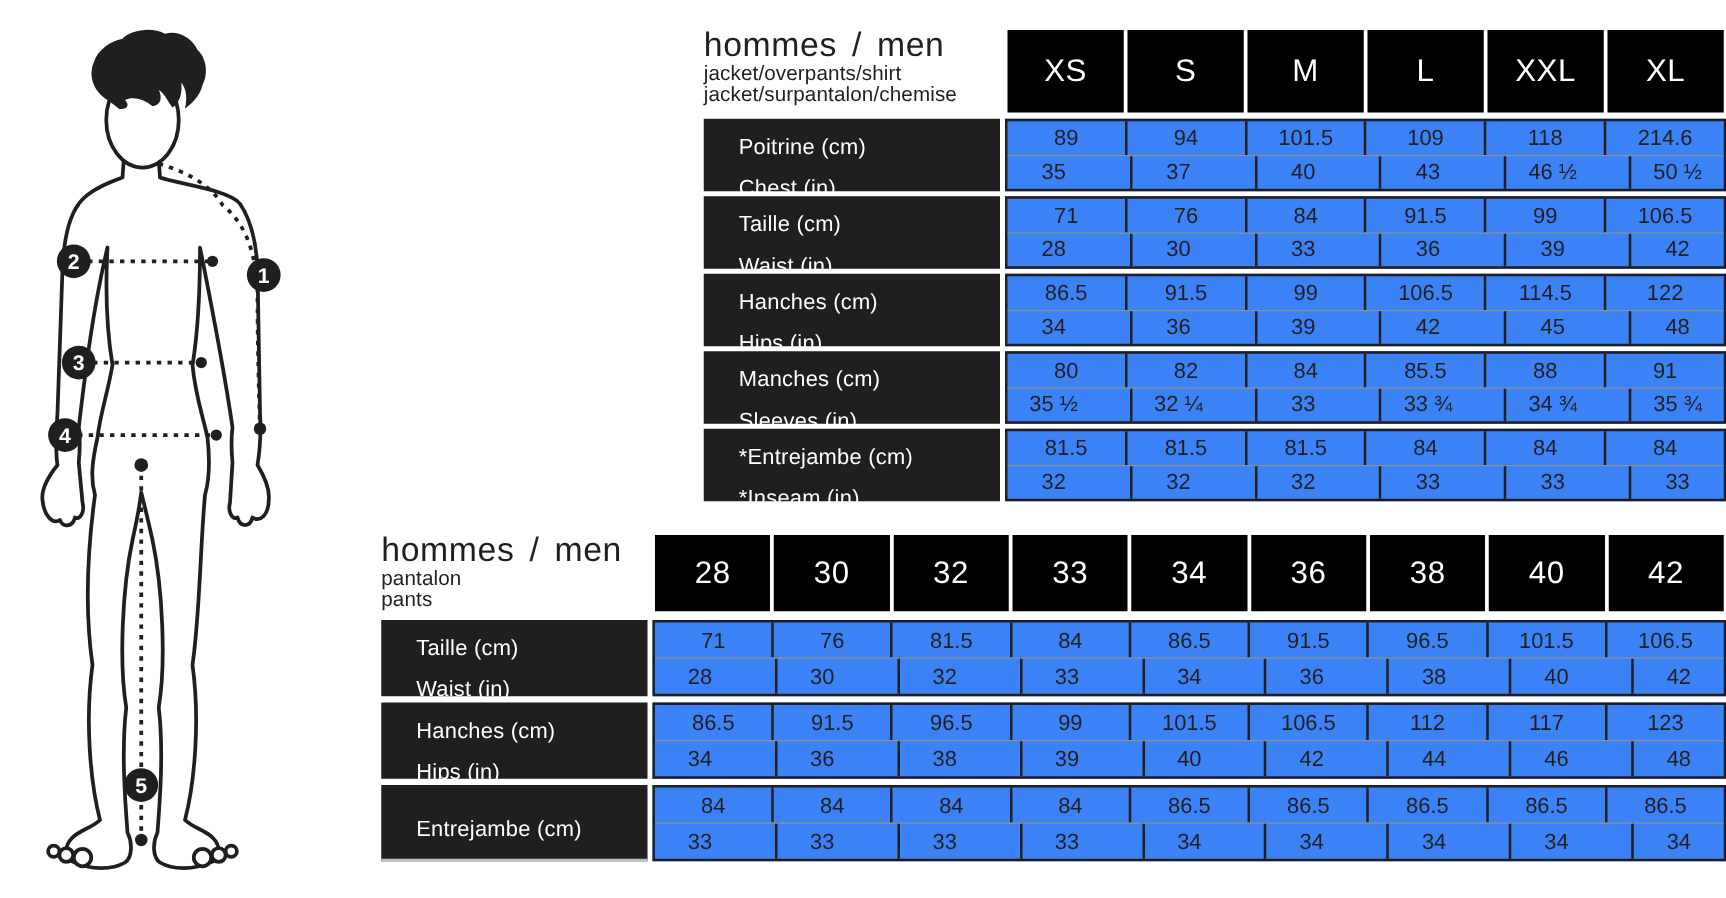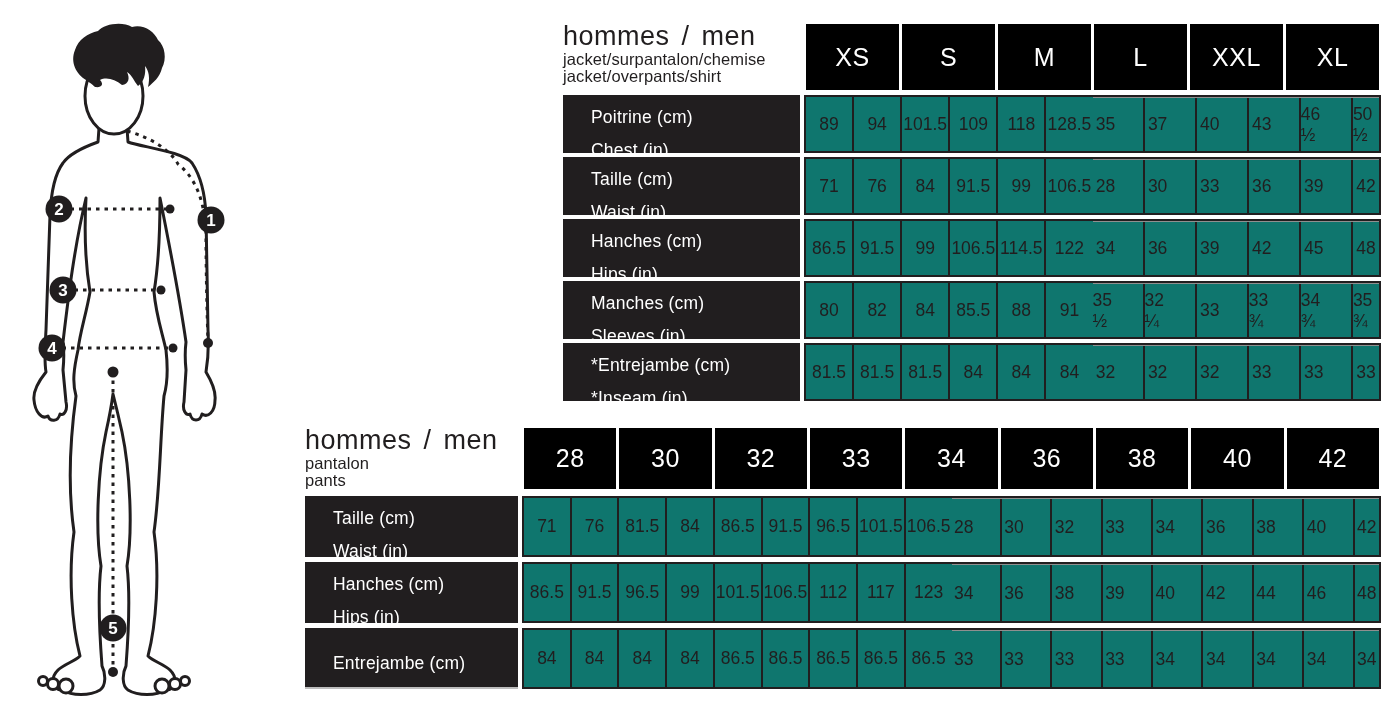--- a/index.html
+++ b/index.html
@@ -24,21 +24,21 @@
   .hcell{flex:1;background:#000000;color:#ffffff;display:flex;align-items:center;justify-content:center;
          font-size:25px;letter-spacing:0.5px;}
   .hcell + .hcell{margin-left:3px;}
 
   .group{display:flex;height:58px;margin-bottom:4px;}
   .table-bottom .group{height:61px;margin-bottom:5px;}
   .glabel{width:var(--labelw);margin-right:4px;background:#211e1f;color:#ffffff;
           display:flex;flex-direction:column;}
   .glrow{flex:1;display:flex;align-items:center;padding-left:28px;font-size:17.5px;letter-spacing:0.2px;margin-top:12px;}
   .glsep{height:2px;background:#bdbdbd;}
-  .gdata{flex:1;border:2.5px solid #211e1f;display:flex;flex-direction:row;background:#0f766e;}
+  .gdata{flex:1;border:2.5px solid #211e1f;display:flex;flex-direction:column;background:#3b82f6;}
   .drow{flex:1;display:flex;}
   .drow.not-first{border-top:1.5px solid #8f8f8f;gap:24px;}
   .dcell{flex:1;display:flex;align-items:center;justify-content:center;font-size:17.5px;}
   .dcell + .dcell{border-left:2.5px solid #211e1f;}
 </style>
 </head>
 <body>
 
 <div id="stage">
 
@@ -163,22 +163,22 @@
         <text x="113" y="634" fill="#ffffff">5</text>
       </g>
     </g>
   </svg>
 
   <div class="sizetable table-top">
     <div class="thead">
       <div class="ttitle">
         <div class="title-main">hommes / men</div>
         <div class="subs">
+            <div class="title-sub">jacket/overpants/shirt</div>
             <div class="title-sub">jacket/surpantalon/chemise</div>
-            <div class="title-sub">jacket/overpants/shirt</div>
           </div>
       </div>
       <div class="hcells">
           <div class="hcell">XS</div>
           <div class="hcell">S</div>
           <div class="hcell">M</div>
           <div class="hcell">L</div>
           <div class="hcell">XXL</div>
           <div class="hcell">XL</div>
         </div>
@@ -190,21 +190,21 @@
             <div class="glsep"></div>
             <div class="glrow">Chest (in)</div>
           </div>
           <div class="gdata">
             <div class="drow">
               <div class="dcell">89</div>
               <div class="dcell">94</div>
               <div class="dcell">101.5</div>
               <div class="dcell">109</div>
               <div class="dcell">118</div>
-              <div class="dcell">128.5</div>
+              <div class="dcell">214.6</div>
             </div>
             <div class="drow not-first">
               <div class="dcell">35</div>
               <div class="dcell">37</div>
               <div class="dcell">40</div>
               <div class="dcell">43</div>
               <div class="dcell">46 ½</div>
               <div class="dcell">50 ½</div>
             </div>
           </div>

